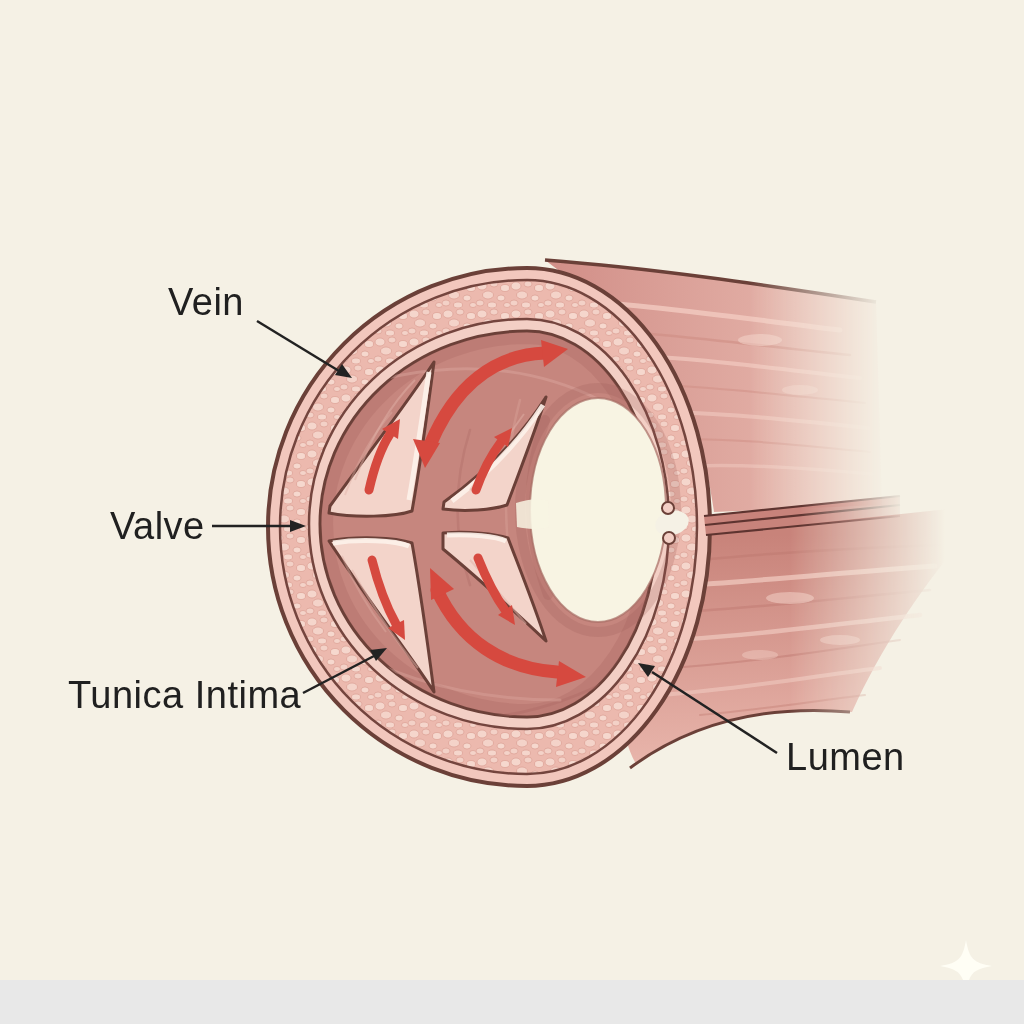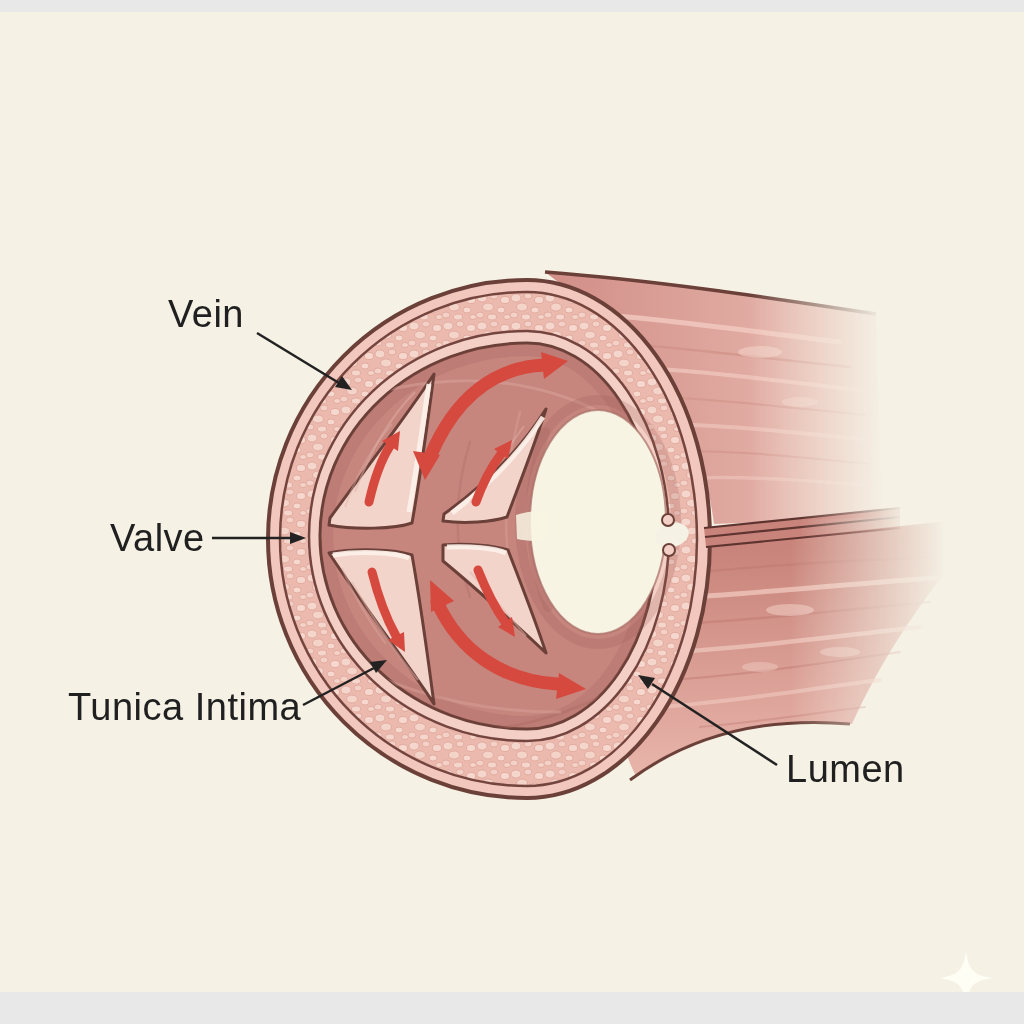--- a/index.html
+++ b/index.html
@@ -1,17 +1,17 @@
 <!DOCTYPE html>
 <html><head>
 <meta charset="utf-8">
 <style>
   html,body{margin:0;padding:0;background:#e8e8e8;}
   .stage{
-    width:1024px;height:980px;margin:12px auto;position:relative;
+    width:1024px;height:980px;margin:0 auto;position:relative;
     background:#c2410c;overflow:hidden;
     font-family:"Liberation Sans", sans-serif;
   }
   svg{display:block;width:1024px;height:1024px;}
   .anno-label{
     font-family:"Liberation Sans", sans-serif;
     font-size:38px;
     fill:#202020;
     letter-spacing:0.5px;
   }

